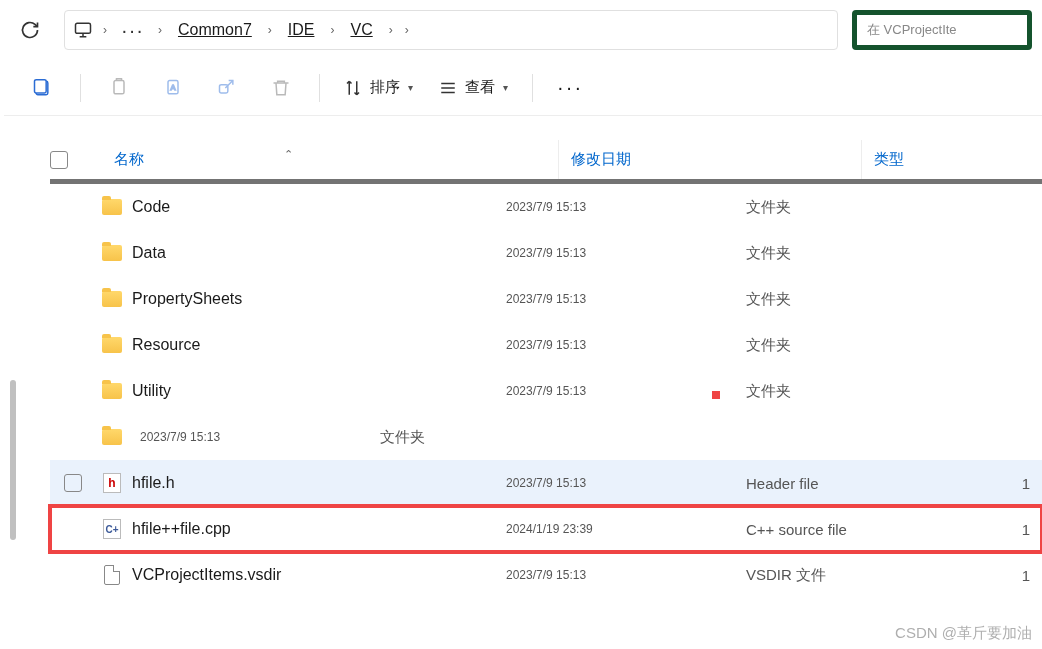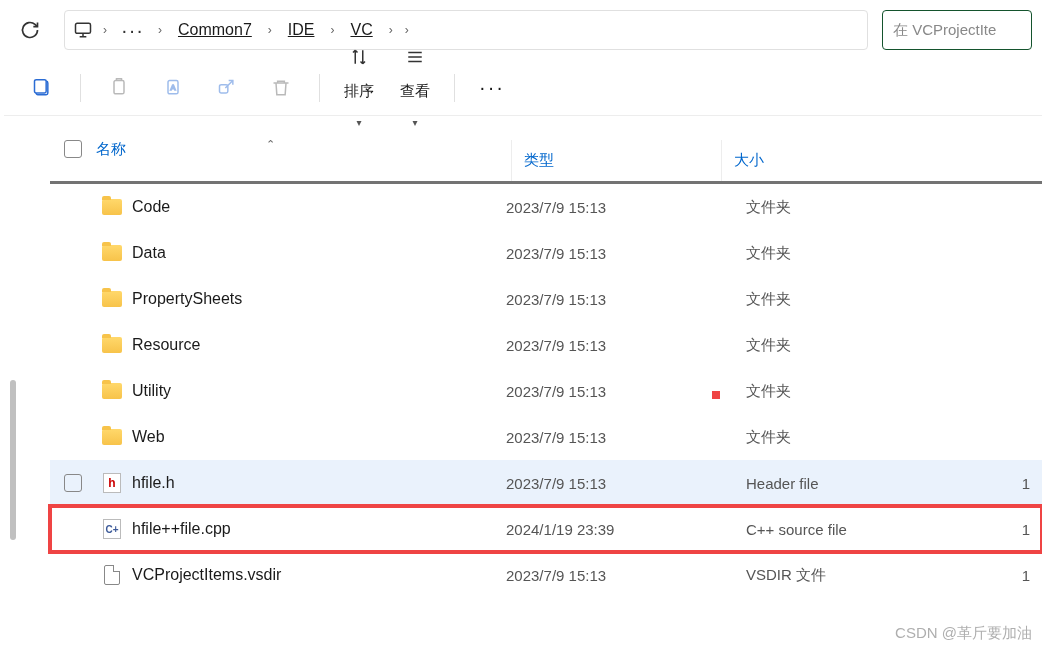--- a/index.html
+++ b/index.html
@@ -6,54 +6,54 @@
     body { background: #ffffff; color: #1a1a1a; width: 1042px; height: 649px; overflow: hidden; position: relative; }
 
     
     .addr-row { display: flex; align-items: center; height: 60px; padding: 0 10px; gap: 4px; }
     .addr-refresh { width: 40px; height: 40px; display: flex; align-items: center; justify-content: center; border-radius: 4px; cursor: pointer; }
     .breadcrumb-wrap { flex: 1; height: 40px; border: 1px solid #e0e0e0; border-radius: 4px; display: flex; align-items: center; padding: 0 8px; gap: 8px; overflow: hidden; margin: 0 10px; }
     .bc-icon { width: 20px; height: 20px; display: flex; align-items: center; justify-content: center; }
     .bc-chevron { color: #666; font-size: 12px; padding: 0 2px; }
     .bc-seg { font-size: 16px; color: #1a1a1a; cursor: pointer; padding: 4px 6px; border-radius: 3px; white-space: nowrap; text-decoration: underline; }
     .bc-ellipsis { font-size: 20px; color: #333; letter-spacing: 1px; padding: 0 4px; }
-    .search-box { width: 150px; height: 40px; border: 1px solid #14532d; border-radius: 4px; display: flex; align-items: center; padding: 0 10px; color: #888; font-size: 15px; overflow: hidden; white-space: nowrap; }
+    .search-box { width: 180px; height: 40px; border: 5px solid #14532d; border-radius: 4px; display: flex; align-items: center; padding: 0 10px; color: #888; font-size: 13px; overflow: hidden; white-space: nowrap; }
 
     
     .toolbar { display: flex; align-items: center; height: 56px; padding: 0 14px; gap: 6px; border-bottom: 1px solid #ededed; margin-left: 4px; }
     .tb-btn { width: 48px; height: 44px; display: flex; align-items: center; justify-content: center; border-radius: 4px; cursor: pointer; }
     .tb-btn.disabled { opacity: 0.45; cursor: default; }
     .tb-sep { width: 1px; height: 28px; background: #e0e0e0; margin: 0 8px; }
-    .tb-drop { display: flex; align-items: center; gap: 16px; padding: 6px 10px; border-radius: 4px; cursor: pointer; font-size: 15px; flex-direction: column; }
+    .tb-drop { display: flex; align-items: center; gap: 8px; padding: 6px 10px; border-radius: 4px; cursor: pointer; font-size: 15px; }
     .tb-more { font-size: 20px; letter-spacing: 2px; padding: 6px 10px; cursor: pointer; border-radius: 4px; }
     .chev-down-sm { font-size: 10px; color: #555; }
 
     
     .left-edge { position: absolute; left: 0; top: 130px; width: 14px; bottom: 0; background: #fff; }
     .left-scroll { position: absolute; left: 10px; top: 380px; width: 6px; height: 160px; background: #c0c0c0; border-radius: 3px; }
 
     
     .listing { position: absolute; left: 50px; right: 0; top: 140px; bottom: 0; }
-    .hdr-row { display: flex; height: 44px; align-items: flex-start; border-bottom: 3px solid #737373; font-size: 15px; color: #0066cc; }
+    .hdr-row { display: flex; height: 44px; align-items: center; border-bottom: 5px solid #737373; font-size: 15px; color: #0066cc; gap: 46px; }
     .hdr-chk { width: 46px; display: flex; justify-content: center; }
     .chk-box { width: 18px; height: 18px; border: 1.5px solid #888; border-radius: 3px; }
     .col-name { flex: 0 0 398px; display: flex; align-items: center; position: relative; }
     .sort-ind { position: absolute; left: 170px; top: -2px; font-size: 11px; color: #666; }
     .col-date { flex: 0 0 240px; }
     .col-type { flex: 0 0 210px; margin-left: 17px; }
     .col-size { flex: 1; }
     .hdr-row .col-date, .hdr-row .col-type, .hdr-row .col-size { border-left: 1px solid #ededed; padding-left: 12px; height: 100%; display: flex; align-items: center; }
 
     .file-row { display: flex; height: 46px; align-items: center; font-size: 16px; color: #1a1a1a; position: relative; }
     .file-row.hover { background: #eaf2fc; }
     .file-row.highlighted { outline: 4px solid #ef4444; outline-offset: -2px; z-index: 2; }
     .file-row .rchk { width: 46px; display: flex; justify-content: center; }
     .file-row .icon-cell { width: 32px; display: flex; justify-content: center; }
     .file-row .name-cell { flex: 0 0 366px; padding-left: 4px; }
-    .file-row .date-cell { flex: 0 0 240px; color: #555; font-size: 15px; padding-left: 12px; }
+    .file-row .date-cell { flex: 0 0 240px; color: #555; font-size: 12px; padding-left: 12px; }
     .file-row .type-cell { flex: 0 0 210px; color: #555; font-size: 15px; padding-left: 12px; }
     .file-row .size-cell { flex: 1; color: #555; font-size: 15px; text-align: right; padding-right: 12px; }
 
     .folder-ico { width: 20px; height: 16px; background: linear-gradient(#ffd86b, #f7c34a); border-radius: 2px; position: relative; }
     .folder-ico::before { content: ""; position: absolute; top: -3px; left: 0; width: 9px; height: 4px; background: #f7c34a; border-radius: 2px 2px 0 0; }
     .file-ico { width: 16px; height: 20px; border: 1.5px solid #888; border-radius: 2px; background: #fff; position: relative; }
     .file-ico::after { content: ""; position: absolute; top: -1px; right: -1px; width: 6px; height: 6px; background: #fff; border-left: 1.5px solid #888; border-bottom: 1.5px solid #888; }
     .h-ico { width: 18px; height: 20px; background: #fff; border: 1px solid #bbb; display: flex; align-items: center; justify-content: center; font-size: 12px; font-weight: bold; color: #cc0000; }
     .cpp-ico { width: 18px; height: 20px; background: #fff; border: 1px solid #bbb; display: flex; align-items: center; justify-content: center; font-size: 10px; font-weight: bold; color: #3b5998; }
 
@@ -154,20 +154,23 @@
 
 <div class="listing">
   <div class="hdr-row">
     <div class="hdr-chk">
         <div class="chk-box"></div>
       </div>
     <div class="col-name">
       <span>名称</span>
       <span class="sort-ind">⌃</span>
     </div>
+    <div class="col-date">
+        <span>修改日期</span>
+      </div>
     <div class="col-type">
         <span>类型</span>
       </div>
     <div class="col-size">
         <span>大小</span>
       </div>
   </div>
   <div id="rows-container">
       <div class="file-row">
         <div class="rchk"></div>
@@ -217,21 +220,20 @@
         <div class="name-cell">Utility</div>
         <div class="date-cell">2023/7/9 15:13</div>
         <div class="type-cell">文件夹</div>
         <div class="size-cell"></div>
       </div>
       <div class="file-row">
         <div class="rchk"></div>
         <div class="icon-cell">
           <div class="folder-ico"></div>
         </div>
-        <div class="name-cell">Web</div>
         <div class="date-cell">2023/7/9 15:13</div>
         <div class="type-cell">文件夹</div>
         <div class="size-cell"></div>
       </div>
       <div class="file-row hover">
         <div class="rchk">
           <div class="chk-box"></div>
         </div>
         <div class="icon-cell">
           <div class="h-ico">h</div>

